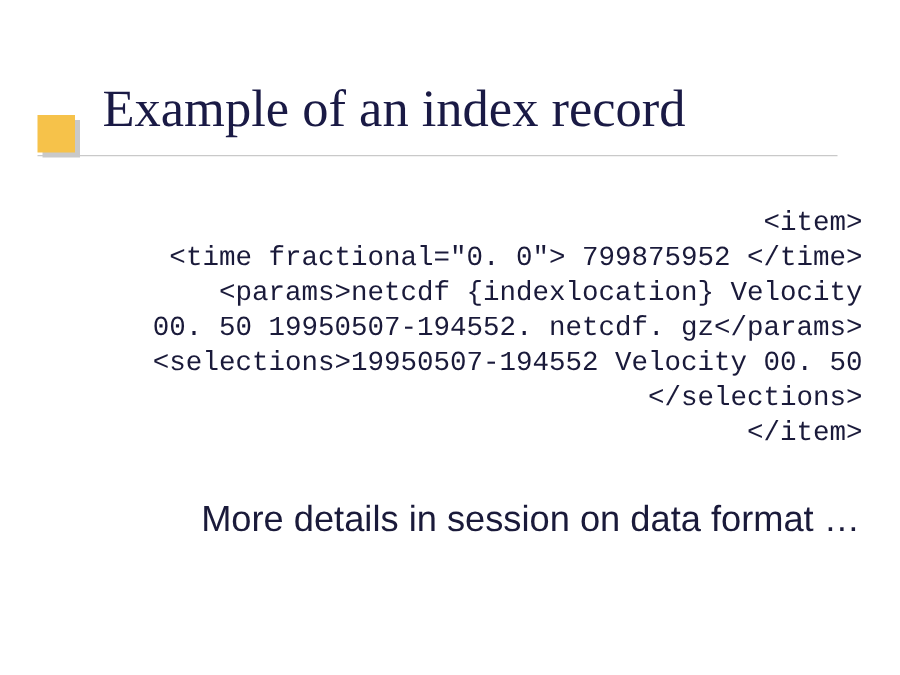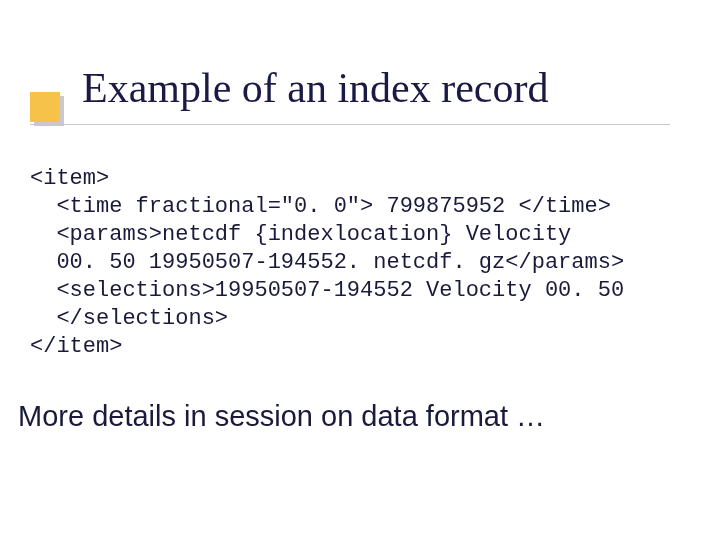--- a/index.html
+++ b/index.html
@@ -10,20 +10,21 @@
     background: #ffffff;
     font-family: Verdana, Arial, sans-serif;
     color: #1a1a3a;
     overflow: hidden;
   }
   .slide {
     position: relative;
     width: 720px;
     height: 540px;
     box-sizing: border-box;
+    text-align: right;
   }
   .title-wrap {
     position: absolute;
     left: 30px;
     top: 64px;
     width: 660px;
   }
   .title-box {
     position: absolute;
     left: 0;
@@ -56,21 +57,21 @@
     top: 165px;
     width: 660px;
     font-family: "Courier New", Courier, monospace;
     font-size: 22px;
     line-height: 28px;
     color: #1a1a3a;
     white-space: pre;
   }
   .footer-note {
     position: absolute;
-    left: 18px;
+    left: 28px;
     top: 400px;
     width: 660px;
     font-family: Verdana, Arial, sans-serif;
     font-size: 29px;
     color: #1a1a3a;
   }
 </style>
 </head>
 <body>
 

